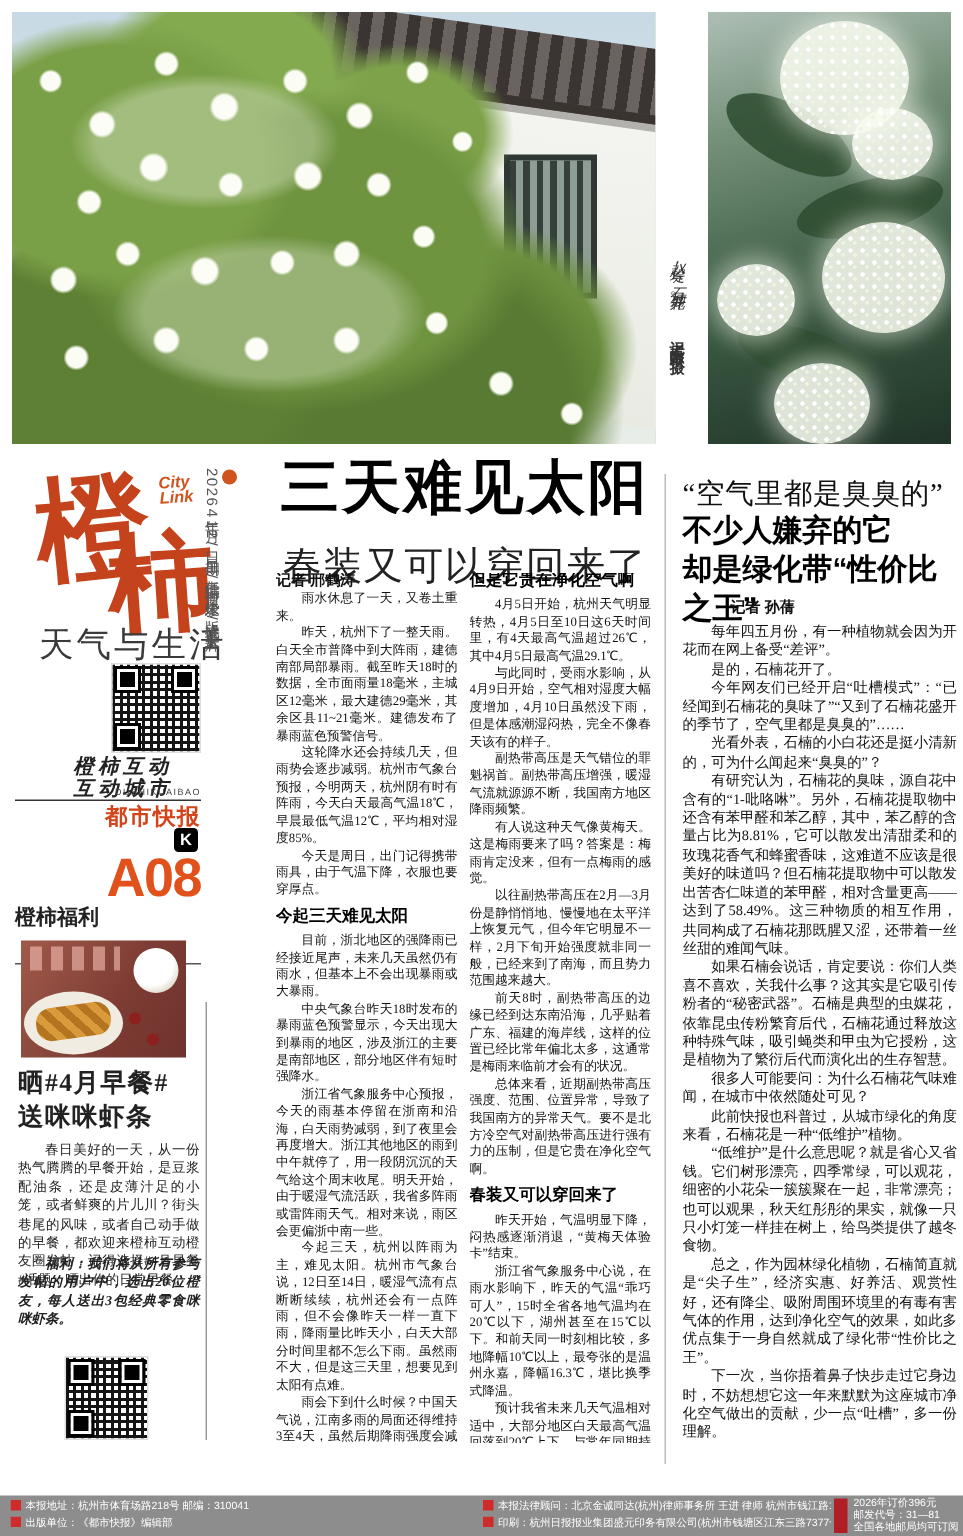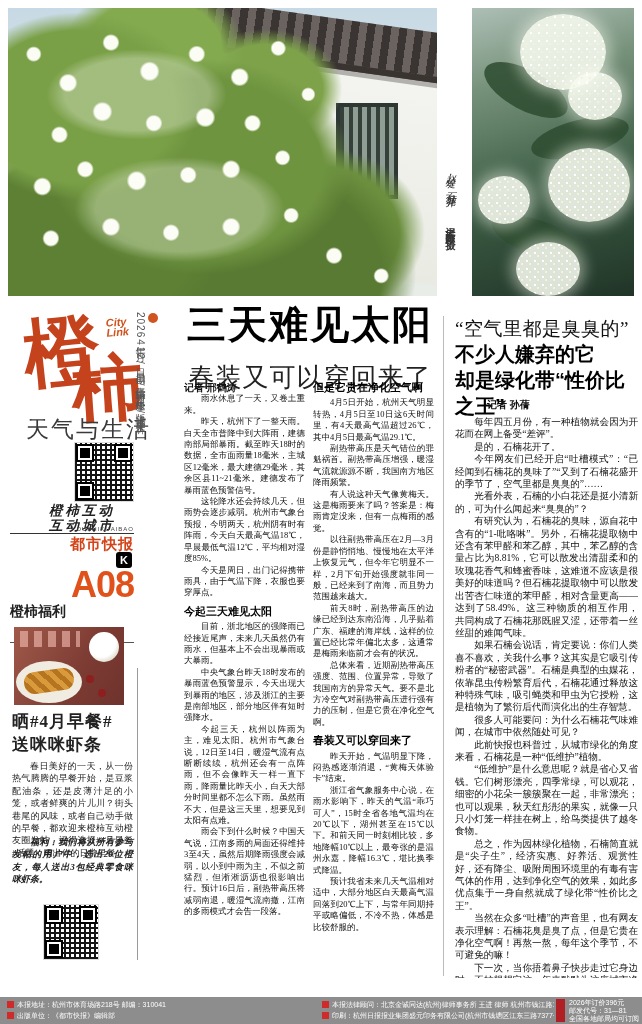--- a/index.html
+++ b/index.html
@@ -254,28 +254,30 @@
   <div class="col" id="col1">
     <div class="byline">记者 邢鹤涛</div>
     <div>
         <div class="para">雨水休息了一天，又卷土重来。</div>
         <div class="para">昨天，杭州下了一整天雨。白天全市普降中到大阵雨，建德南部局部暴雨。截至昨天18时的数据，全市面雨量18毫米，主城区12毫米，最大建德29毫米，其余区县11~21毫米。建德发布了暴雨蓝色预警信号。</div>
         <div class="para">这轮降水还会持续几天，但雨势会逐步减弱。杭州市气象台预报，今明两天，杭州阴有时有阵雨，今天白天最高气温18℃，早晨最低气温12℃，平均相对湿度85%。</div>
         <div class="para">今天是周日，出门记得携带雨具，由于气温下降，衣服也要穿厚点。</div>
         <div class="subhead">今起三天难见太阳</div>
         <div class="para">目前，浙北地区的强降雨已经接近尾声，未来几天虽然仍有雨水，但基本上不会出现暴雨或大暴雨。</div>
         <div class="para">中央气象台昨天18时发布的暴雨蓝色预警显示，今天出现大到暴雨的地区，涉及浙江的主要是南部地区，部分地区伴有短时强降水。</div>
+        <div class="para">浙江省气象服务中心预报，今天的雨基本停留在浙南和沿海，白天雨势减弱，到了夜里会再度增大。浙江其他地区的雨到中午就停了，用一段阴沉沉的天气给这个周末收尾。明天开始，由于暖湿气流活跃，我省多阵雨或雷阵雨天气。相对来说，雨区会更偏浙中南一些。</div>
         <div class="para">今起三天，杭州以阵雨为主，难见太阳。杭州市气象台说，12日至14日，暖湿气流有点断断续续，杭州还会有一点阵雨，但不会像昨天一样一直下雨，降雨量比昨天小，白天大部分时间里都不怎么下雨。虽然雨不大，但是这三天里，想要见到太阳有点难。</div>
         <div class="para">雨会下到什么时候？中国天气说，江南多雨的局面还得维持3至4天，虽然后期降雨强度会减弱，以小到中雨为主，不似之前猛烈，但淅淅沥沥也很影响出行。预计16日后，副热带高压将减弱南退，暖湿气流南撤，江南的多雨模式才会告一段落。</div>
       </div>
   </div>
   <div class="col" id="col2">
     <div>
         <div class="subhead">但是它贵在净化空气啊</div>
         <div class="para">4月5日开始，杭州天气明显转热，4月5日至10日这6天时间里，有4天最高气温超过26℃，其中4月5日最高气温29.1℃。</div>
+        <div class="para">与此同时，受雨水影响，从4月9日开始，空气相对湿度大幅度增加，4月10日虽然没下雨，但是体感潮湿闷热，完全不像春天该有的样子。</div>
         <div class="para">副热带高压是天气错位的罪魁祸首。副热带高压增强，暖湿气流就源源不断，我国南方地区降雨频繁。</div>
         <div class="para">有人说这种天气像黄梅天。这是梅雨要来了吗？答案是：梅雨肯定没来，但有一点梅雨的感觉。</div>
         <div class="para">以往副热带高压在2月—3月份是静悄悄地、慢慢地在太平洋上恢复元气，但今年它明显不一样，2月下旬开始强度就非同一般，已经来到了南海，而且势力范围越来越大。</div>
         <div class="para">前天8时，副热带高压的边缘已经到达东南沿海，几乎贴着广东、福建的海岸线，这样的位置已经比常年偏北太多，这通常是梅雨来临前才会有的状况。</div>
         <div class="para">总体来看，近期副热带高压强度、范围、位置异常，导致了我国南方的异常天气。要不是北方冷空气对副热带高压进行强有力的压制，但是它贵在净化空气啊。</div>
         <div class="subhead">春装又可以穿回来了</div>
         <div class="para">昨天开始，气温明显下降，闷热感逐渐消退，“黄梅天体验卡”结束。</div>
         <div class="para">浙江省气象服务中心说，在雨水影响下，昨天的气温“乖巧可人”，15时全省各地气温均在20℃以下，湖州甚至在15℃以下。和前天同一时刻相比较，多地降幅10℃以上，最夸张的是温州永嘉，降幅16.3℃，堪比换季式降温。</div>
         <div class="para">预计我省未来几天气温相对适中，大部分地区白天最高气温回落到20℃上下，与常年同期持平或略偏低，不冷不热，体感是比较舒服的。</div>
       </div>
@@ -293,21 +295,20 @@
       <div class="para">每年四五月份，有一种植物就会因为开花而在网上备受“差评”。</div>
       <div class="para">是的，石楠花开了。</div>
       <div class="para">今年网友们已经开启“吐槽模式”：“已经闻到石楠花的臭味了”“又到了石楠花盛开的季节了，空气里都是臭臭的”……</div>
       <div class="para">光看外表，石楠的小白花还是挺小清新的，可为什么闻起来“臭臭的”？</div>
       <div class="para">有研究认为，石楠花的臭味，源自花中含有的“1-吡咯啉”。另外，石楠花提取物中还含有苯甲醛和苯乙醇，其中，苯乙醇的含量占比为8.81%，它可以散发出清甜柔和的玫瑰花香气和蜂蜜香味，这难道不应该是很美好的味道吗？但石楠花提取物中可以散发出苦杏仁味道的苯甲醛，相对含量更高——达到了58.49%。这三种物质的相互作用，共同构成了石楠花那既腥又涩，还带着一丝丝甜的难闻气味。</div>
       <div class="para">如果石楠会说话，肯定要说：你们人类喜不喜欢，关我什么事？这其实是它吸引传粉者的“秘密武器”。石楠是典型的虫媒花，依靠昆虫传粉繁育后代，石楠花通过释放这种特殊气味，吸引蝇类和甲虫为它授粉，这是植物为了繁衍后代而演化出的生存智慧。</div>
       <div class="para">很多人可能要问：为什么石楠花气味难闻，在城市中依然随处可见？</div>
       <div class="para">此前快报也科普过，从城市绿化的角度来看，石楠花是一种“低维护”植物。</div>
       <div class="para">“低维护”是什么意思呢？就是省心又省钱。它们树形漂亮，四季常绿，可以观花，细密的小花朵一簇簇聚在一起，非常漂亮；也可以观果，秋天红彤彤的果实，就像一只只小灯笼一样挂在树上，给鸟类提供了越冬食物。</div>
       <div class="para">总之，作为园林绿化植物，石楠简直就是“尖子生”，经济实惠、好养活、观赏性好，还有降尘、吸附周围环境里的有毒有害气体的作用，达到净化空气的效果，如此多优点集于一身自然就成了绿化带“性价比之王”。</div>
-      <div class="para">当然在众多“吐槽”的声音里，也有网友表示理解：石楠花臭是臭了点，但是它贵在净化空气啊！再熬一熬，每年这个季节，不可避免的嘛！</div>
       <div class="para">下一次，当你捂着鼻子快步走过它身边时，不妨想想它这一年来默默为这座城市净化空气做出的贡献，少一点“吐槽”，多一份理解。</div>
     </div>
 
   <div class="footer">
     <div class="f-col" id="f-left">
         <div class="f-item">本报地址：杭州市体育场路218号 邮编：310041</div>
         <div class="f-item">出版单位：《都市快报》编辑部</div>
       </div>
     <div class="f-col" id="f-right">
         <div class="f-item">本报法律顾问：北京金诚同达(杭州)律师事务所 王进 律师 杭州市钱江路1366号华润大厦A座15楼 咨询：0571-85131580</div>

